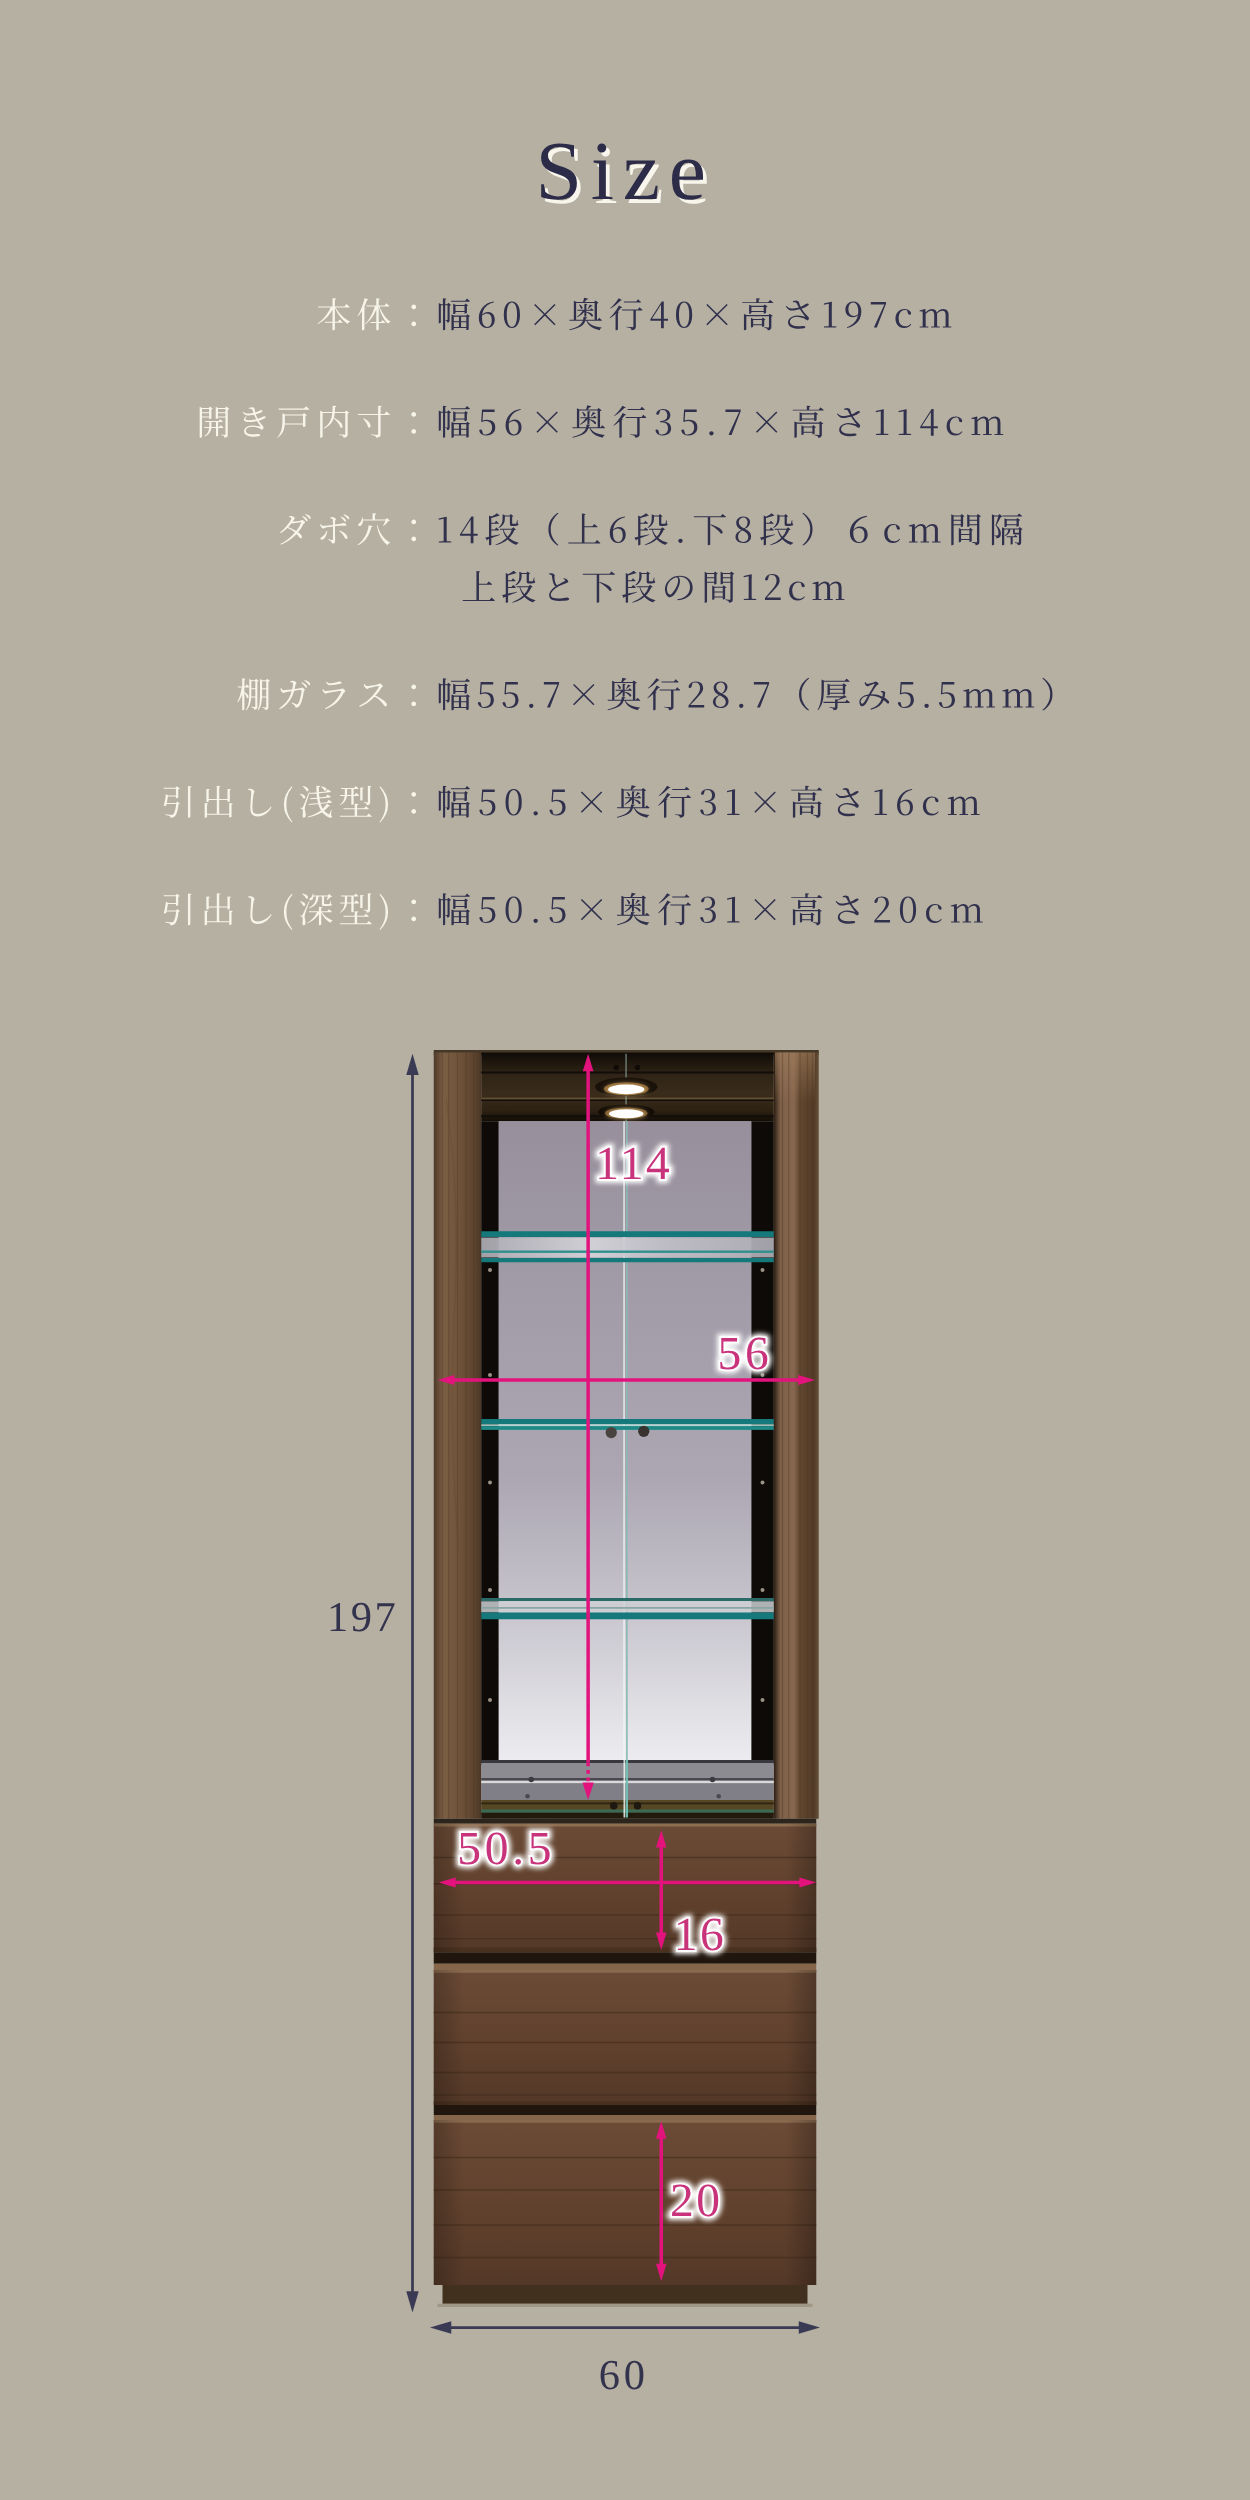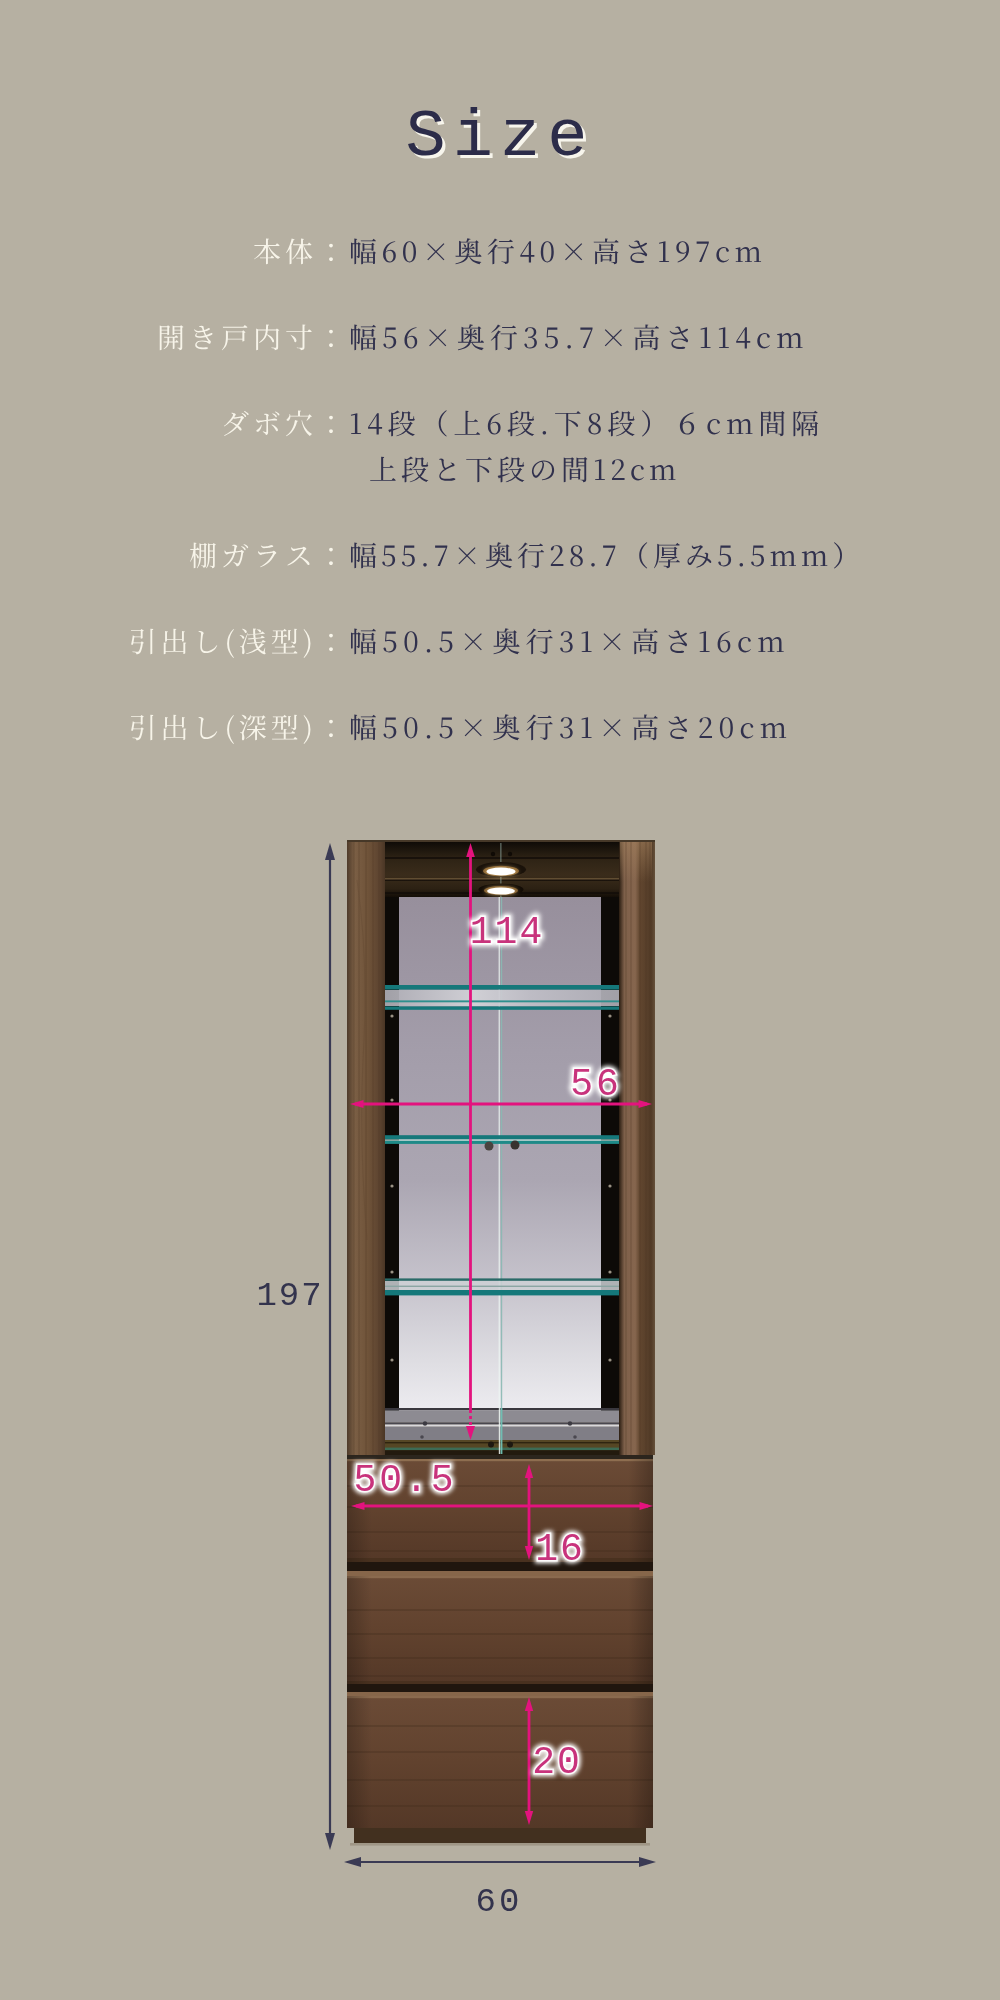--- a/index.html
+++ b/index.html
@@ -1,15 +1,15 @@
 <!DOCTYPE html>
 <html><head><meta charset="utf-8"><style>
 html,body{margin:0;padding:0}
 #page{position:relative;width:1000px;height:2000px;background:#b6b0a2;overflow:hidden;
-font-family:Liberation Mono, monospace}
+font-family:Liberation Serif, serif}
 .title{position:absolute;left:0;top:99px;width:1000px;text-align:center;
 font-size:67px;letter-spacing:7px;color:#2c2c49;text-shadow:3px 3px 0 #f7f5ec}
 </style></head><body>
 <div id="page">
 
 <div class="title">Size</div>
 
 <svg width="1000" height="2000" viewBox="0 0 1000 2000" style="position:absolute;left:0;top:0">
 <defs>
 <path id="g00" d="M164 303Q164 210 180 130Q196 51 234 -28Q271 -106 336 -197L317 -214Q203 -98 148 27Q92 152 92 303Q92 454 148 579Q203 704 317 820L336 803Q270 712 232 633Q195 555 179 475Q164 396 164 303Z"></path>

